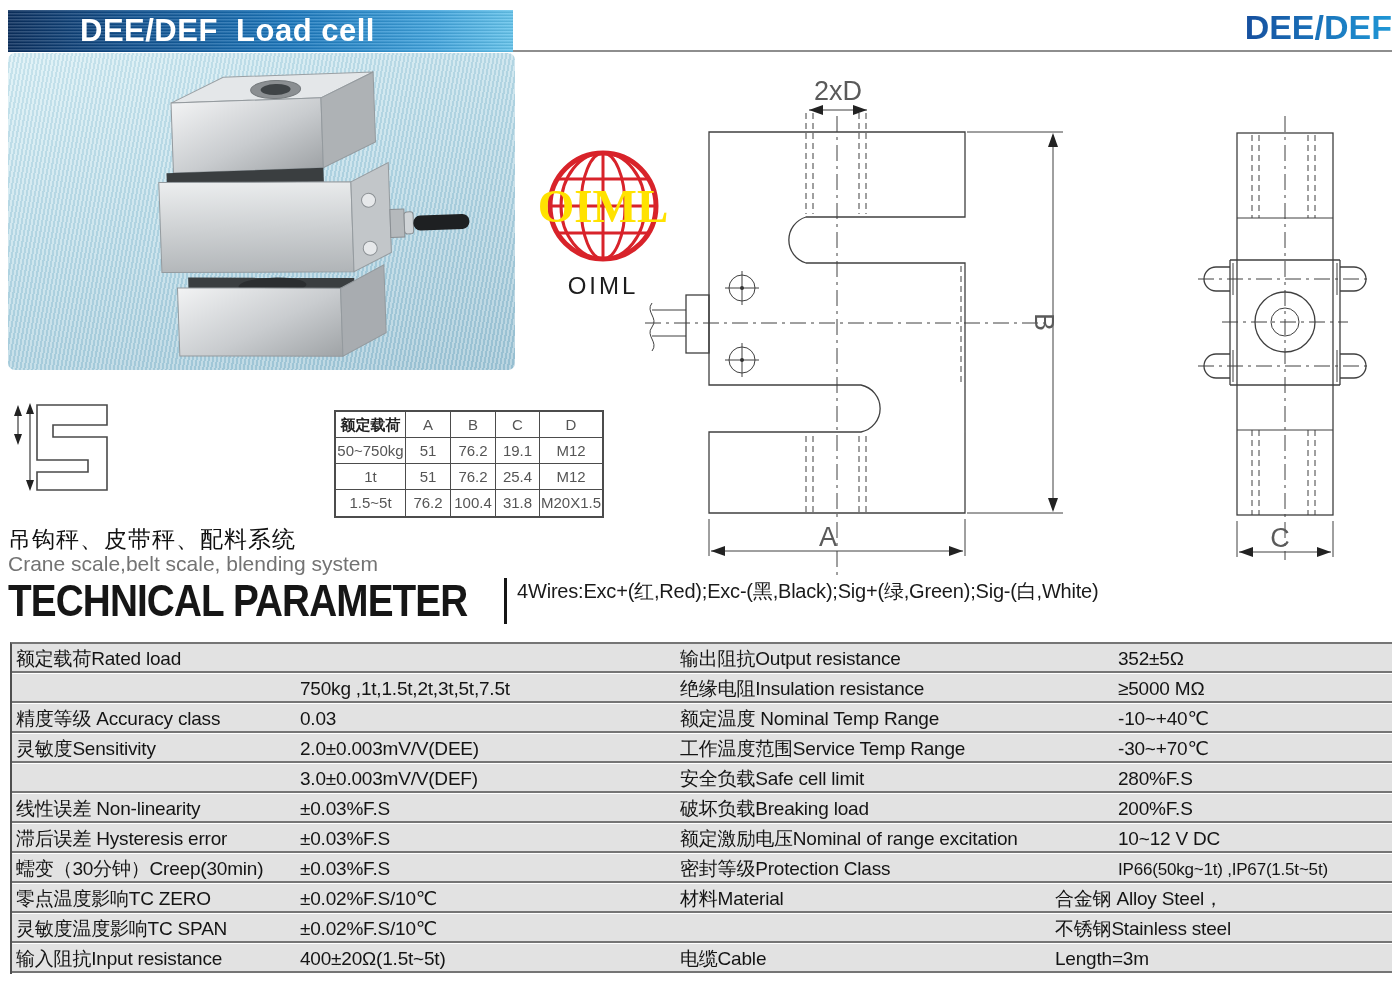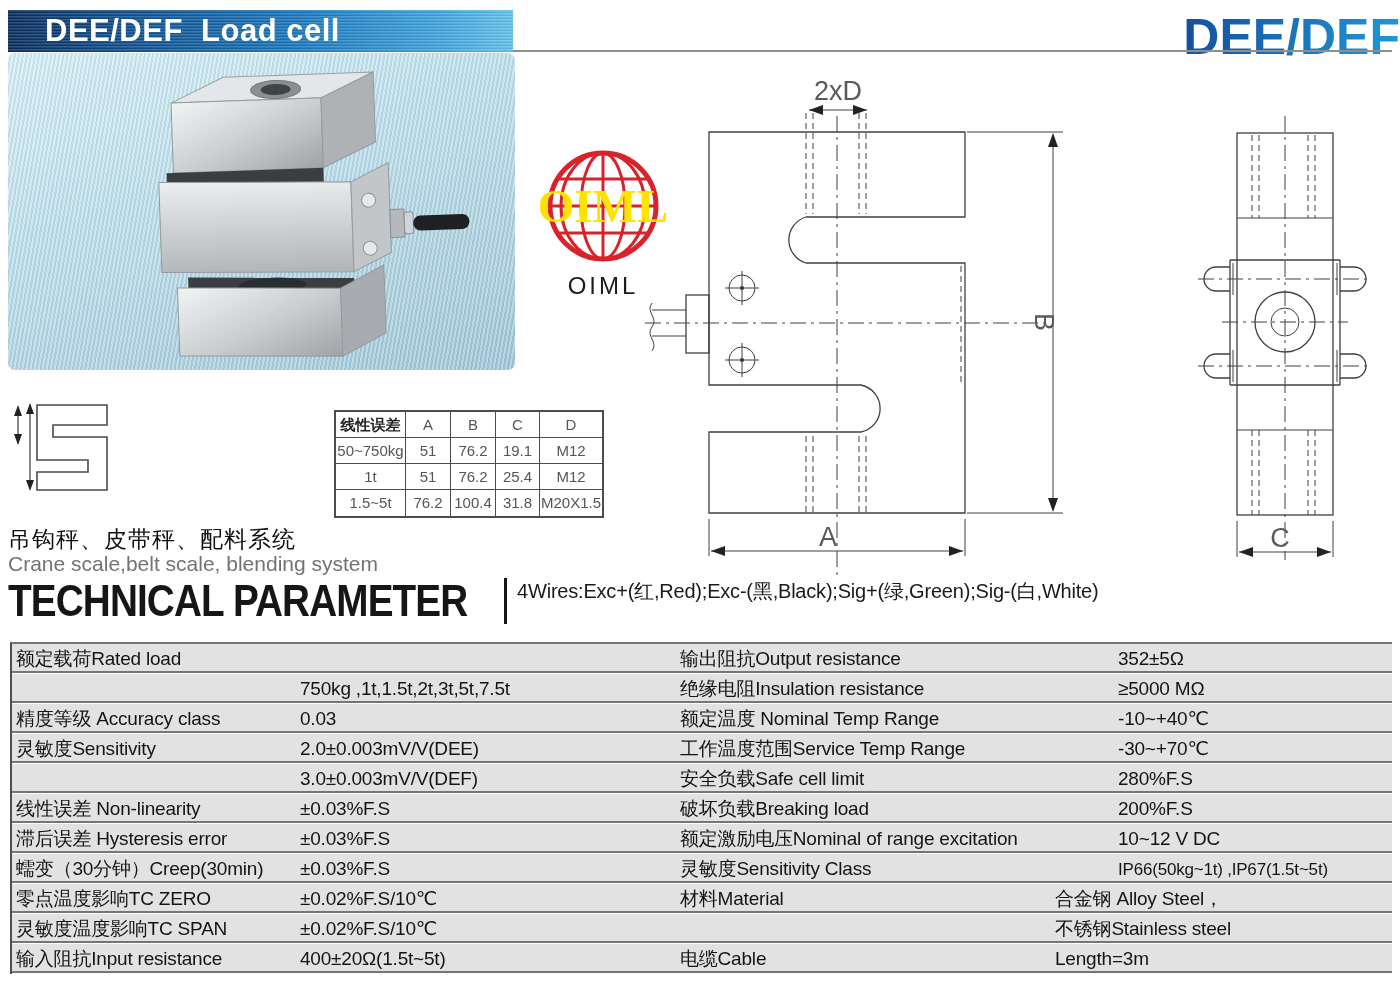--- a/index.html
+++ b/index.html
@@ -11,22 +11,22 @@
   *{margin:0;padding:0;box-sizing:border-box}
   body{background:#fff;font-family:"Liberation Sans","DejaVu Sans",sans-serif;color:var(--ink)}
   .page{position:relative;width:1400px;height:997px;background:#fff;overflow:hidden}
 
   
   .banner{position:absolute;left:8px;top:10px;width:505px;height:42px;
     background:
       repeating-linear-gradient(180deg, rgba(255,255,255,.16) 0 1px, rgba(0,0,0,.07) 2px 3px),
       linear-gradient(90deg,var(--banner-from) 0%,#11518f 24%,#1a77bd 56%,#3fa3dd 84%,var(--banner-to) 100%);
     display:flex;align-items:center}
-  .banner span{color:#fff;font-size:31px;font-weight:700;letter-spacing:.5px;padding-left:37px;white-space:pre}
-  .model{position:absolute;right:0;top:8px;font-size:50px;font-weight:700;
+  .banner span{color:#fff;font-size:31px;font-weight:700;letter-spacing:.5px;padding-left:72px;white-space:pre}
+  .model{position:absolute;right:8px;top:8px;font-size:34px;font-weight:700;
     background:linear-gradient(90deg,var(--model-from),var(--model-to));
     -webkit-background-clip:text;background-clip:text;color:transparent}
   .rule{position:absolute;left:513px;top:50px;width:879px;height:2px;background:#8e8e8e}
 
   
   .photo{position:absolute;left:8px;top:53px;width:507px;height:317px;border-radius:7px;
     background:
       repeating-linear-gradient(100deg, rgba(255,255,255,.30) 0 2px, rgba(120,170,195,.16) 2px 4px),
       linear-gradient(160deg,#d6eef4 0%,#b9dae6 45%,#9cc2d3 100%)}
   .photo svg{position:absolute;left:0;top:0}
@@ -209,21 +209,21 @@
     <path d="M37,405 H107 V425 H53 V437 H107 V490 H37 V472 H88 V460 H37 Z" fill="none" stroke="#4a4a4a" stroke-width="1.6"></path>
     <line x1="18" y1="410" x2="18" y2="440" stroke="#4a4a4a" stroke-width="1.3"></line>
     <polygon class="arrow" points="18,405 14,416 22,416" fill="#222"></polygon>
     <polygon class="arrow" points="18,445 14,434 22,434" fill="#222"></polygon>
     <line x1="30" y1="408" x2="30" y2="486" stroke="#4a4a4a" stroke-width="1.3"></line>
     <polygon class="arrow" points="30,403 26,414 34,414" fill="#222"></polygon>
     <polygon class="arrow" points="30,491 26,480 34,480" fill="#222"></polygon>
   </svg>
 
   <div class="dim-table">
-    <div class="hd">线性误差</div>
+    <div class="hd">额定载荷</div>
     <div>A</div>
     <div>B</div>
     <div>C</div>
     <div>D</div>
     <div>50~750kg</div>
     <div>51</div>
     <div>76.2</div>
     <div>19.1</div>
     <div>M12</div>
     <div>1t</div>
@@ -316,21 +316,21 @@
           <span class="rbl">额定激励电压Nominal of range excitation</span>
           <span class="rval">10~12 V DC</span>
         </div>
     </div>
     <div class="prow">
       <div class="lh">
           <span class="lbl">蠕变（30分钟）Creep(30min)</span>
           <span class="lval">±0.03%F.S</span>
         </div>
       <div class="rh">
-          <span class="rbl">灵敏度Sensitivity Class</span>
+          <span class="rbl">密封等级Protection Class</span>
           <span class="rval">IP66(50kg~1t) ,IP67(1.5t~5t)</span>
         </div>
     </div>
     <div class="prow">
       <div class="lh">
           <span class="lbl">零点温度影响TC ZERO</span>
           <span class="lval">±0.02%F.S/10℃</span>
         </div>
       <div class="rh">
           <span class="rbl">材料Material</span>

